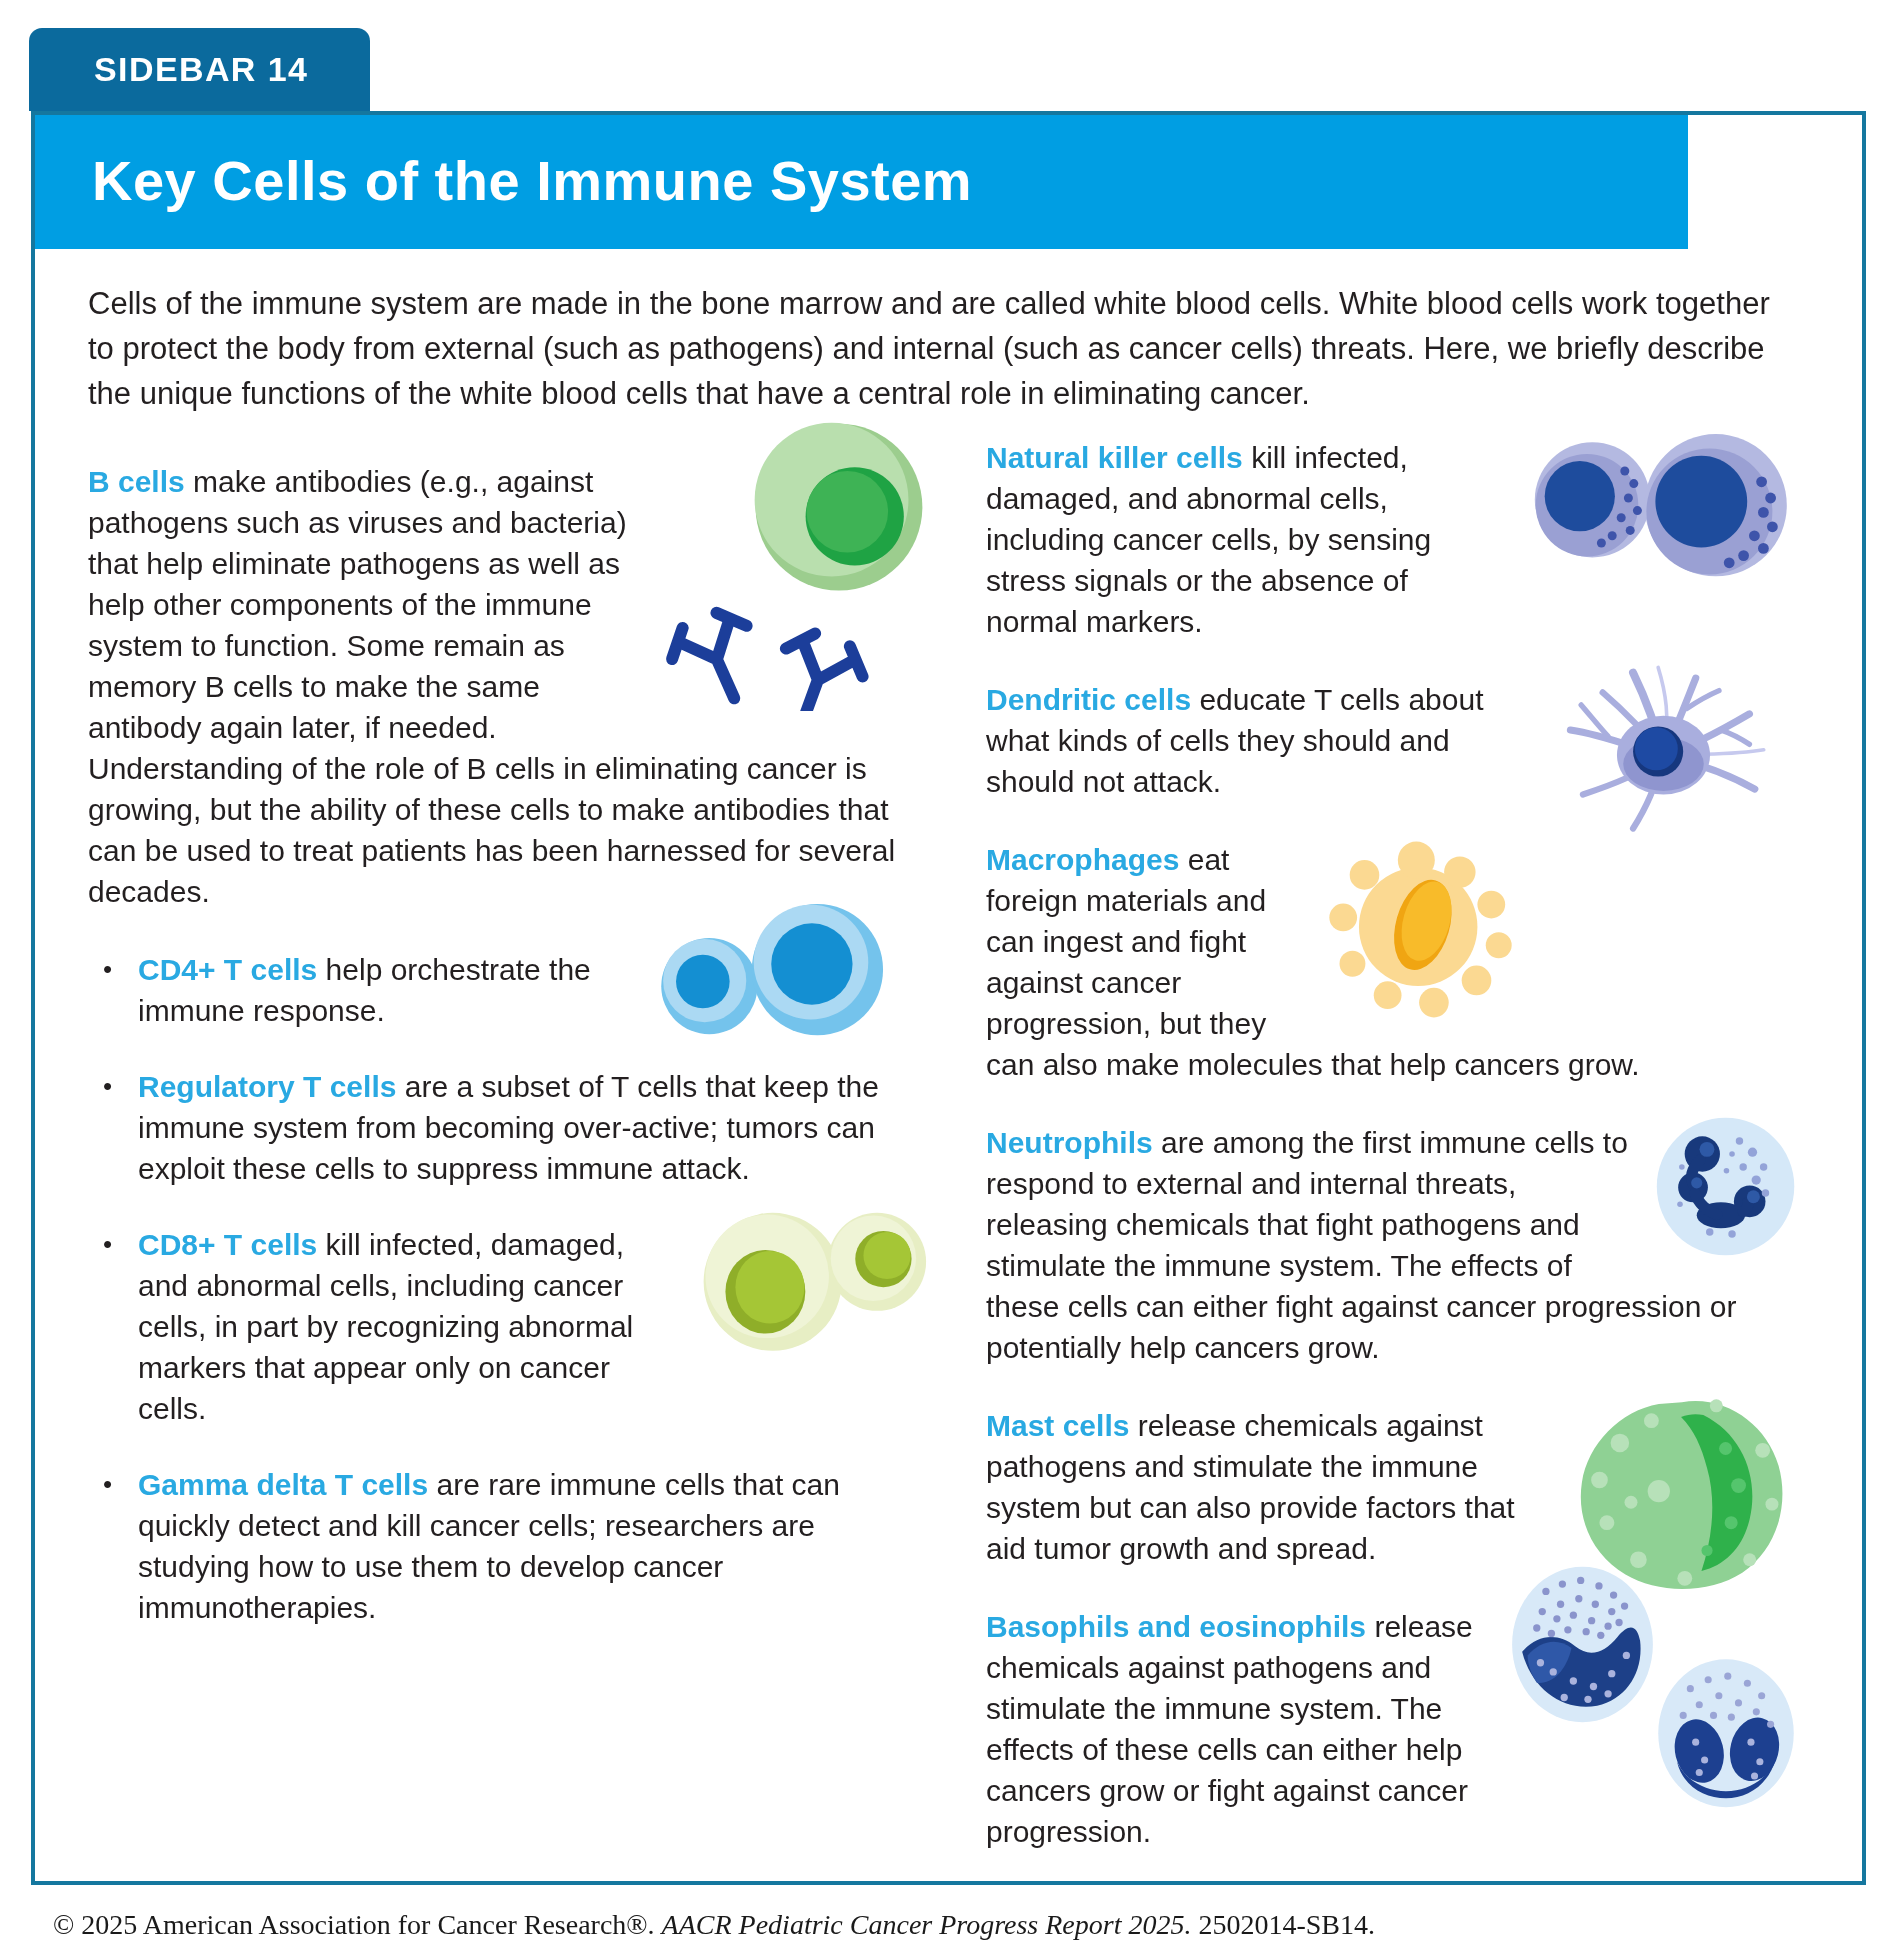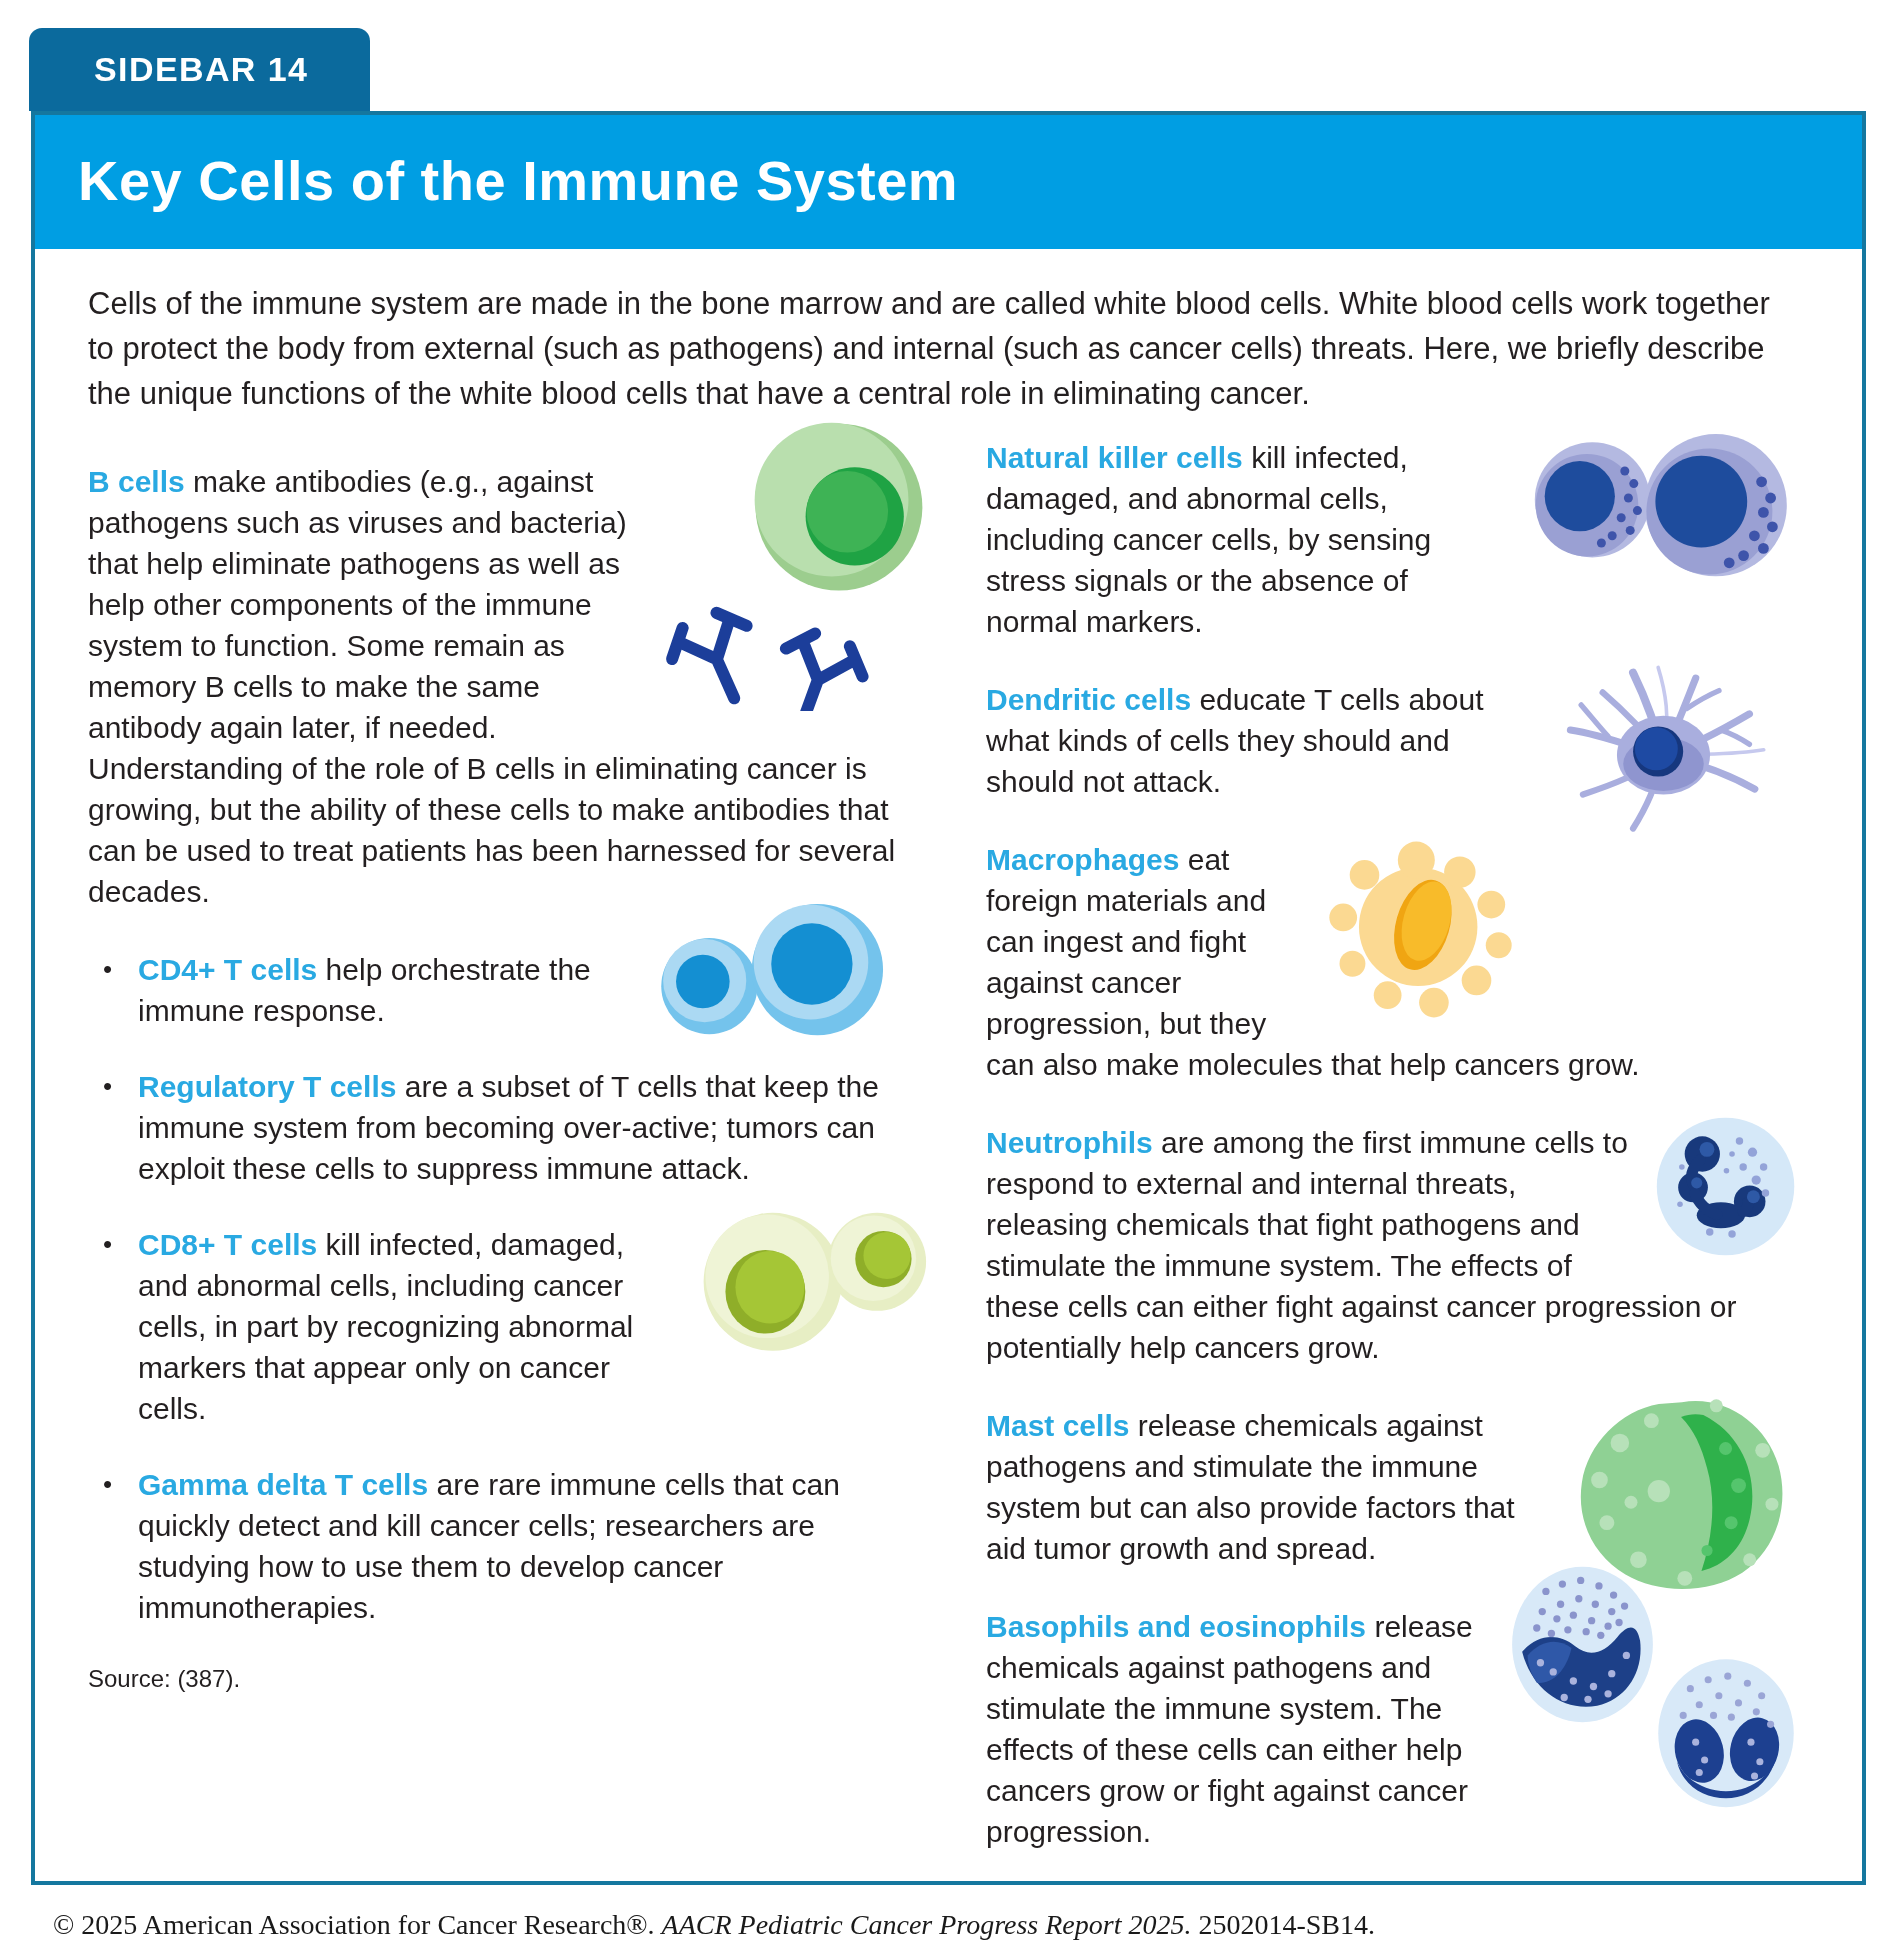--- a/index.html
+++ b/index.html
@@ -8,22 +8,22 @@
     font-family:"Liberation Sans",sans-serif;color:#231f20;
     -webkit-font-smoothing:antialiased;
   }
   .tab{
     position:absolute;left:29px;top:28px;width:341px;height:83px;
     background:#0b6a9d;border-radius:13px 13px 0 0;
     display:flex;align-items:center;box-sizing:border-box;padding-left:65px;
   }
   .tab-label{color:#fff;font-weight:bold;font-size:34px;letter-spacing:1.4px;}
   .header-bar{
-    position:absolute;left:31px;top:111px;width:1835px;height:138px;
-    background:#009ee3;display:flex;align-items:center;box-sizing:border-box;padding-left:47px;
+    position:absolute;left:31px;top:111px;width:1657px;height:138px;
+    background:#009ee3;display:flex;align-items:center;box-sizing:border-box;padding-left:61px;
   }
   .header-title{color:#fff;font-weight:bold;font-size:56px;letter-spacing:0.5px;}
   .sidebar-box{
     position:absolute;left:31px;top:111px;width:1835px;height:1774px;
     border:4.6px solid #15779f;box-sizing:border-box;background:transparent;
   }
   .content{position:absolute;left:88px;top:281px;width:1710px;}
   .intro{font-size:31px;line-height:45px;margin:0 0 21px 0;}
   .columns{display:flex;align-items:flex-start;}
   .col-left{width:839px;position:relative;margin-top:24px;}
@@ -134,21 +134,20 @@
         </div>
       </div>
 
       <div class="bullet">
         <span class="bullet-dot">•</span>
         <div class="bullet-text">
           <span class="term">Gamma delta T cells</span><span> are rare immune cells that can quickly detect and kill cancer cells; researchers are studying how to use them to develop cancer immunotherapies.</span>
         </div>
       </div>
 
-      <p class="source-note">Source: (387).</p>
     </div>
 
     <div class="col-gap"></div>
 
     <div class="col-right">
 
       <div class="section">
         <svg class="art art-nk" viewBox="0 0 300 170" aria-hidden="true">
           <circle cx="76" cy="82" r="64" fill="#b4b9e1"></circle>
           <circle cx="70" cy="88" r="57" fill="#9aa0d3"></circle>

